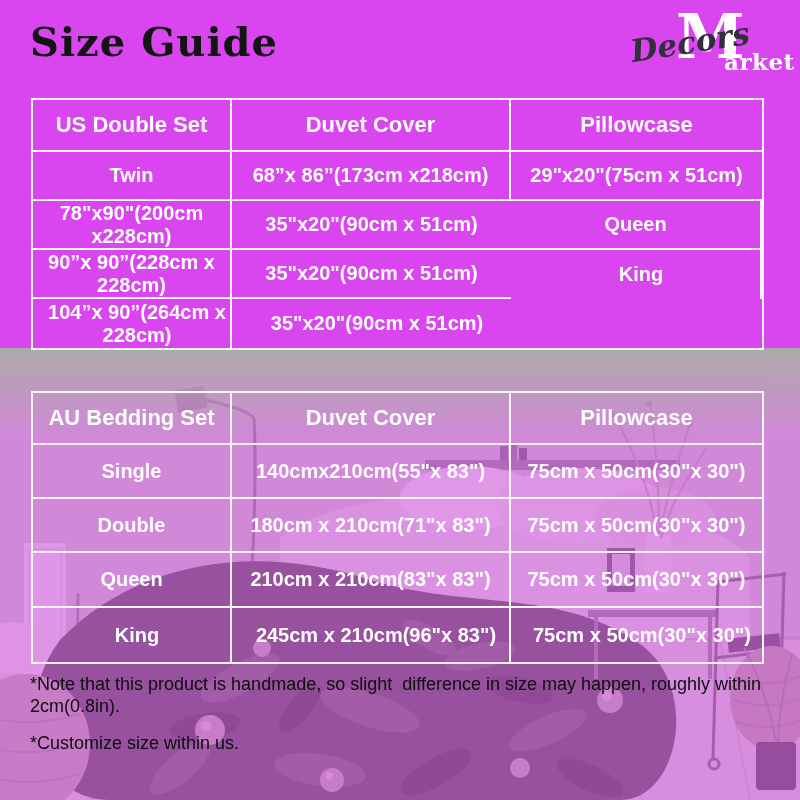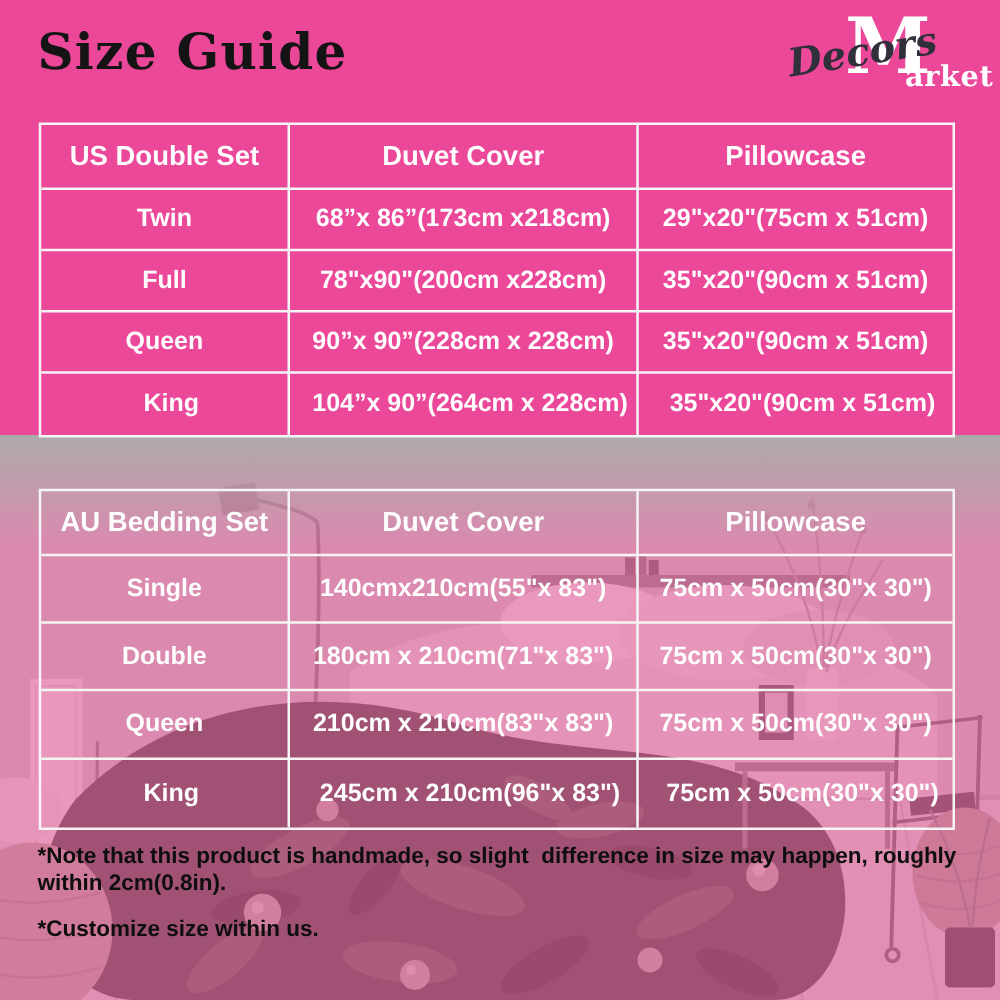--- a/index.html
+++ b/index.html
@@ -1,16 +1,16 @@
 <!DOCTYPE html>
 <html><head>
 <meta charset="utf-8">
 <style>
   html,body{margin:0;padding:0;background:#8e8c8c;}
-  .page{position:relative;width:800px;height:800px;background:#ec4899;overflow:hidden;
+  .page{position:relative;width:800px;height:800px;background:#d946ef;overflow:hidden;
         font-family:"Liberation Sans",sans-serif;}
   
   .photo{position:absolute;left:0;top:348px;width:800px;height:452px;z-index:1;pointer-events:none;}
   .photo-fade{position:absolute;left:0;top:348px;width:800px;height:90px;z-index:2;
               background:linear-gradient(#acaaaa,rgba(172,170,170,0));pointer-events:none;}
   
   .page-title{position:absolute;left:30px;top:18px;z-index:3;margin:0;
               font-family:"DejaVu Serif",serif;font-weight:700;font-size:40px;
               letter-spacing:1px;color:#141414;}
   
@@ -27,21 +27,21 @@
   .t1{top:98px;grid-template-rows:52px 49px 49px 49px 49px;}
   .t2{top:391px;grid-template-rows:52px 54px 54px 55px 54px;}
   .cell{box-sizing:border-box;border-right:2px solid #f5f5f5;border-bottom:2px solid #f5f5f5;
         display:flex;align-items:center;justify-content:center;text-align:center;
         color:#fdfdfd;font-weight:bold;font-size:20px;}
   .cell.c2{border-right:none;}
   .cell.bot{border-bottom:none;padding-left:11px;}
   .cell.head{font-size:22px;}
   
   .notes{position:absolute;left:30px;top:674px;width:752px;z-index:3;
-         font-weight:bold;color:#0e0e0e;font-size:18px;line-height:1.22;}
+         font-weight:normal;color:#0e0e0e;font-size:18px;line-height:1.22;}
   .notes p{margin:0;white-space:pre-wrap;}
   .notes p + p{margin-top:15px;}
 </style>
 </head>
 <body>
 
 <div class="page">
 
   <div class="photo">
     <svg width="800" height="452" viewBox="0 0 800 452" xmlns="http://www.w3.org/2000/svg">
@@ -165,21 +165,20 @@
 
   <div class="size-table t1">
     <div class="cell head c0">US Double Set</div>
     <div class="cell head c1">Duvet Cover</div>
     <div class="cell head c2">Pillowcase</div>
 
     <div class="cell c0">Twin</div>
     <div class="cell c1">68”x 86”(173cm x218cm)</div>
     <div class="cell c2">29"x20"(75cm x 51cm)</div>
 
-    <div class="cell c0">Full</div>
     <div class="cell c1">78"x90"(200cm x228cm)</div>
     <div class="cell c2">35"x20"(90cm x 51cm)</div>
 
     <div class="cell c0">Queen</div>
     <div class="cell c1">90”x 90”(228cm x 228cm)</div>
     <div class="cell c2">35"x20"(90cm x 51cm)</div>
 
     <div class="cell c0 bot">King</div>
     <div class="cell c1 bot">104”x 90”(264cm x 228cm)</div>
     <div class="cell c2 bot">35"x20"(90cm x 51cm)</div>

